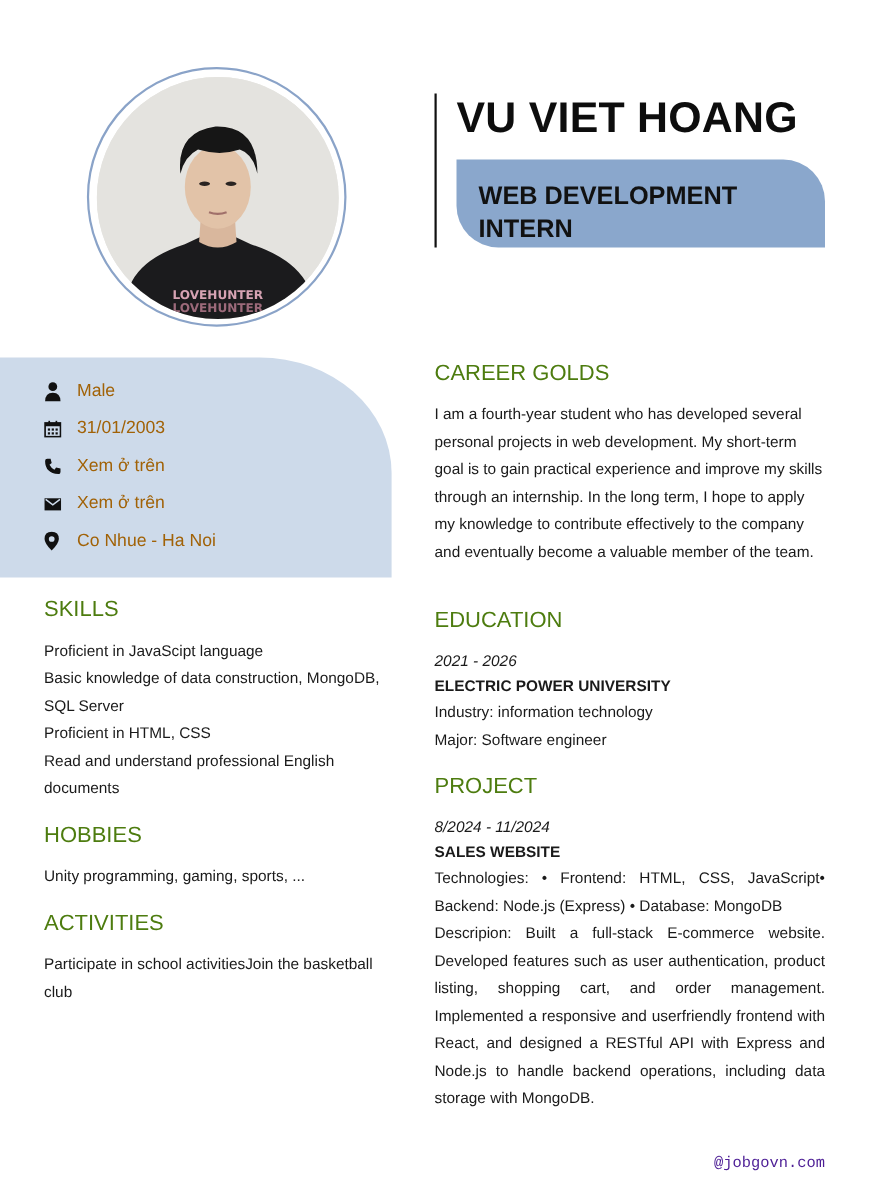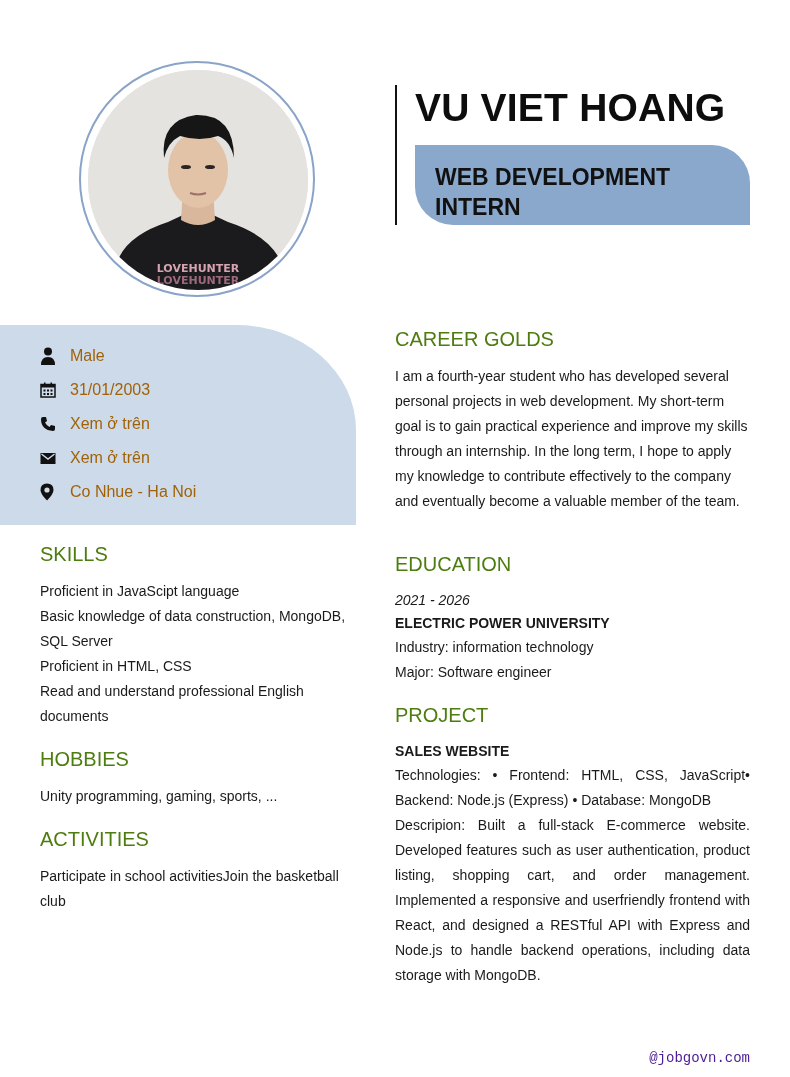--- a/index.html
+++ b/index.html
@@ -136,18 +136,19 @@
 <div class="sec-h" style="left:395px;top:553px">EDUCATION</div>
 <div class="body-text" style="left:395px;top:589px;width:355px">
   <div class="it" style="line-height:23px">2021 - 2026</div>
   <div class="b" style="line-height:23px">ELECTRIC POWER UNIVERSITY</div>
   <div>Industry: information technology</div>
   <div>Major: Software engineer</div>
 </div>
 
 <div class="sec-h" style="left:395px;top:704px">PROJECT</div>
 <div class="body-text" style="left:395px;top:740px;width:355px">
+  <div class="it" style="line-height:23px">8/2024 - 11/2024</div>
   <div class="b" style="line-height:23px">SALES WEBSITE</div>
   <div class="justify">Technologies: • Frontend: HTML, CSS, JavaScript• Backend: Node.js (Express) • Database: MongoDB</div>
   <div class="justify">Descripion: Built a full-stack E-commerce website. Developed features such as user authentication, product listing, shopping cart, and order management. Implemented a responsive and userfriendly frontend with React, and designed a RESTful API with Express and Node.js to handle backend operations, including data storage with MongoDB.</div>
 </div>
 
 <div class="footer">@jobgovn.com</div>
 
 </body></html>

